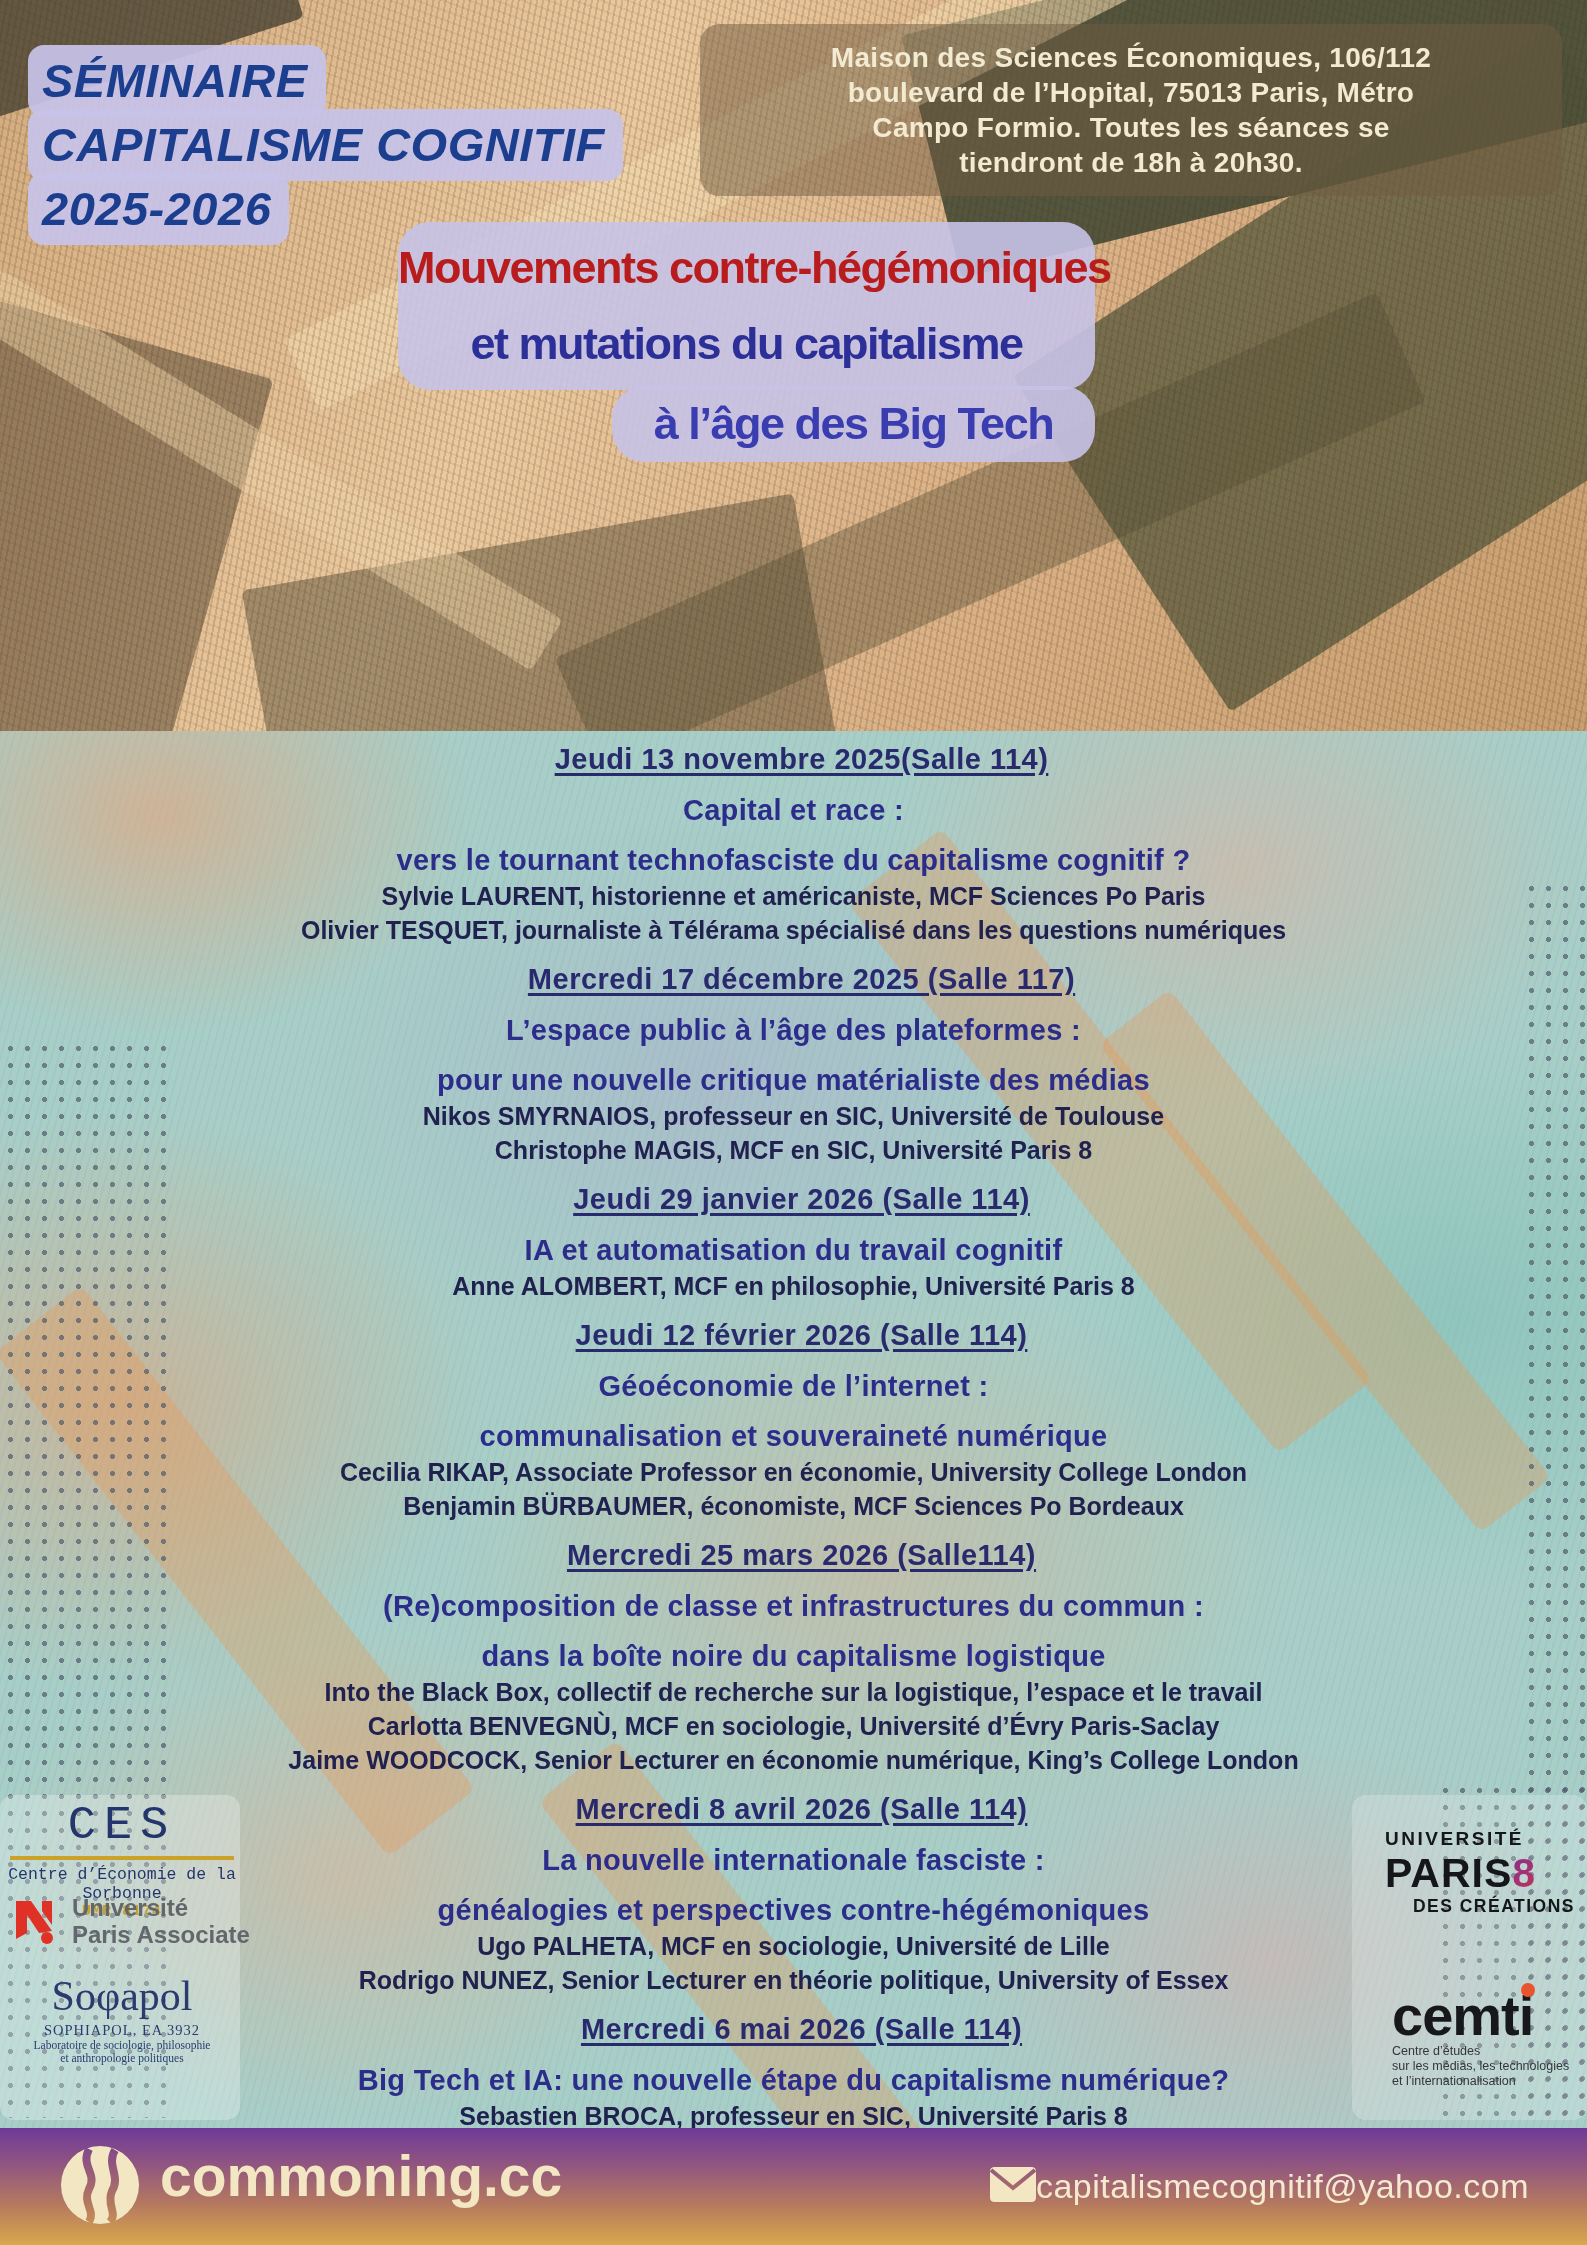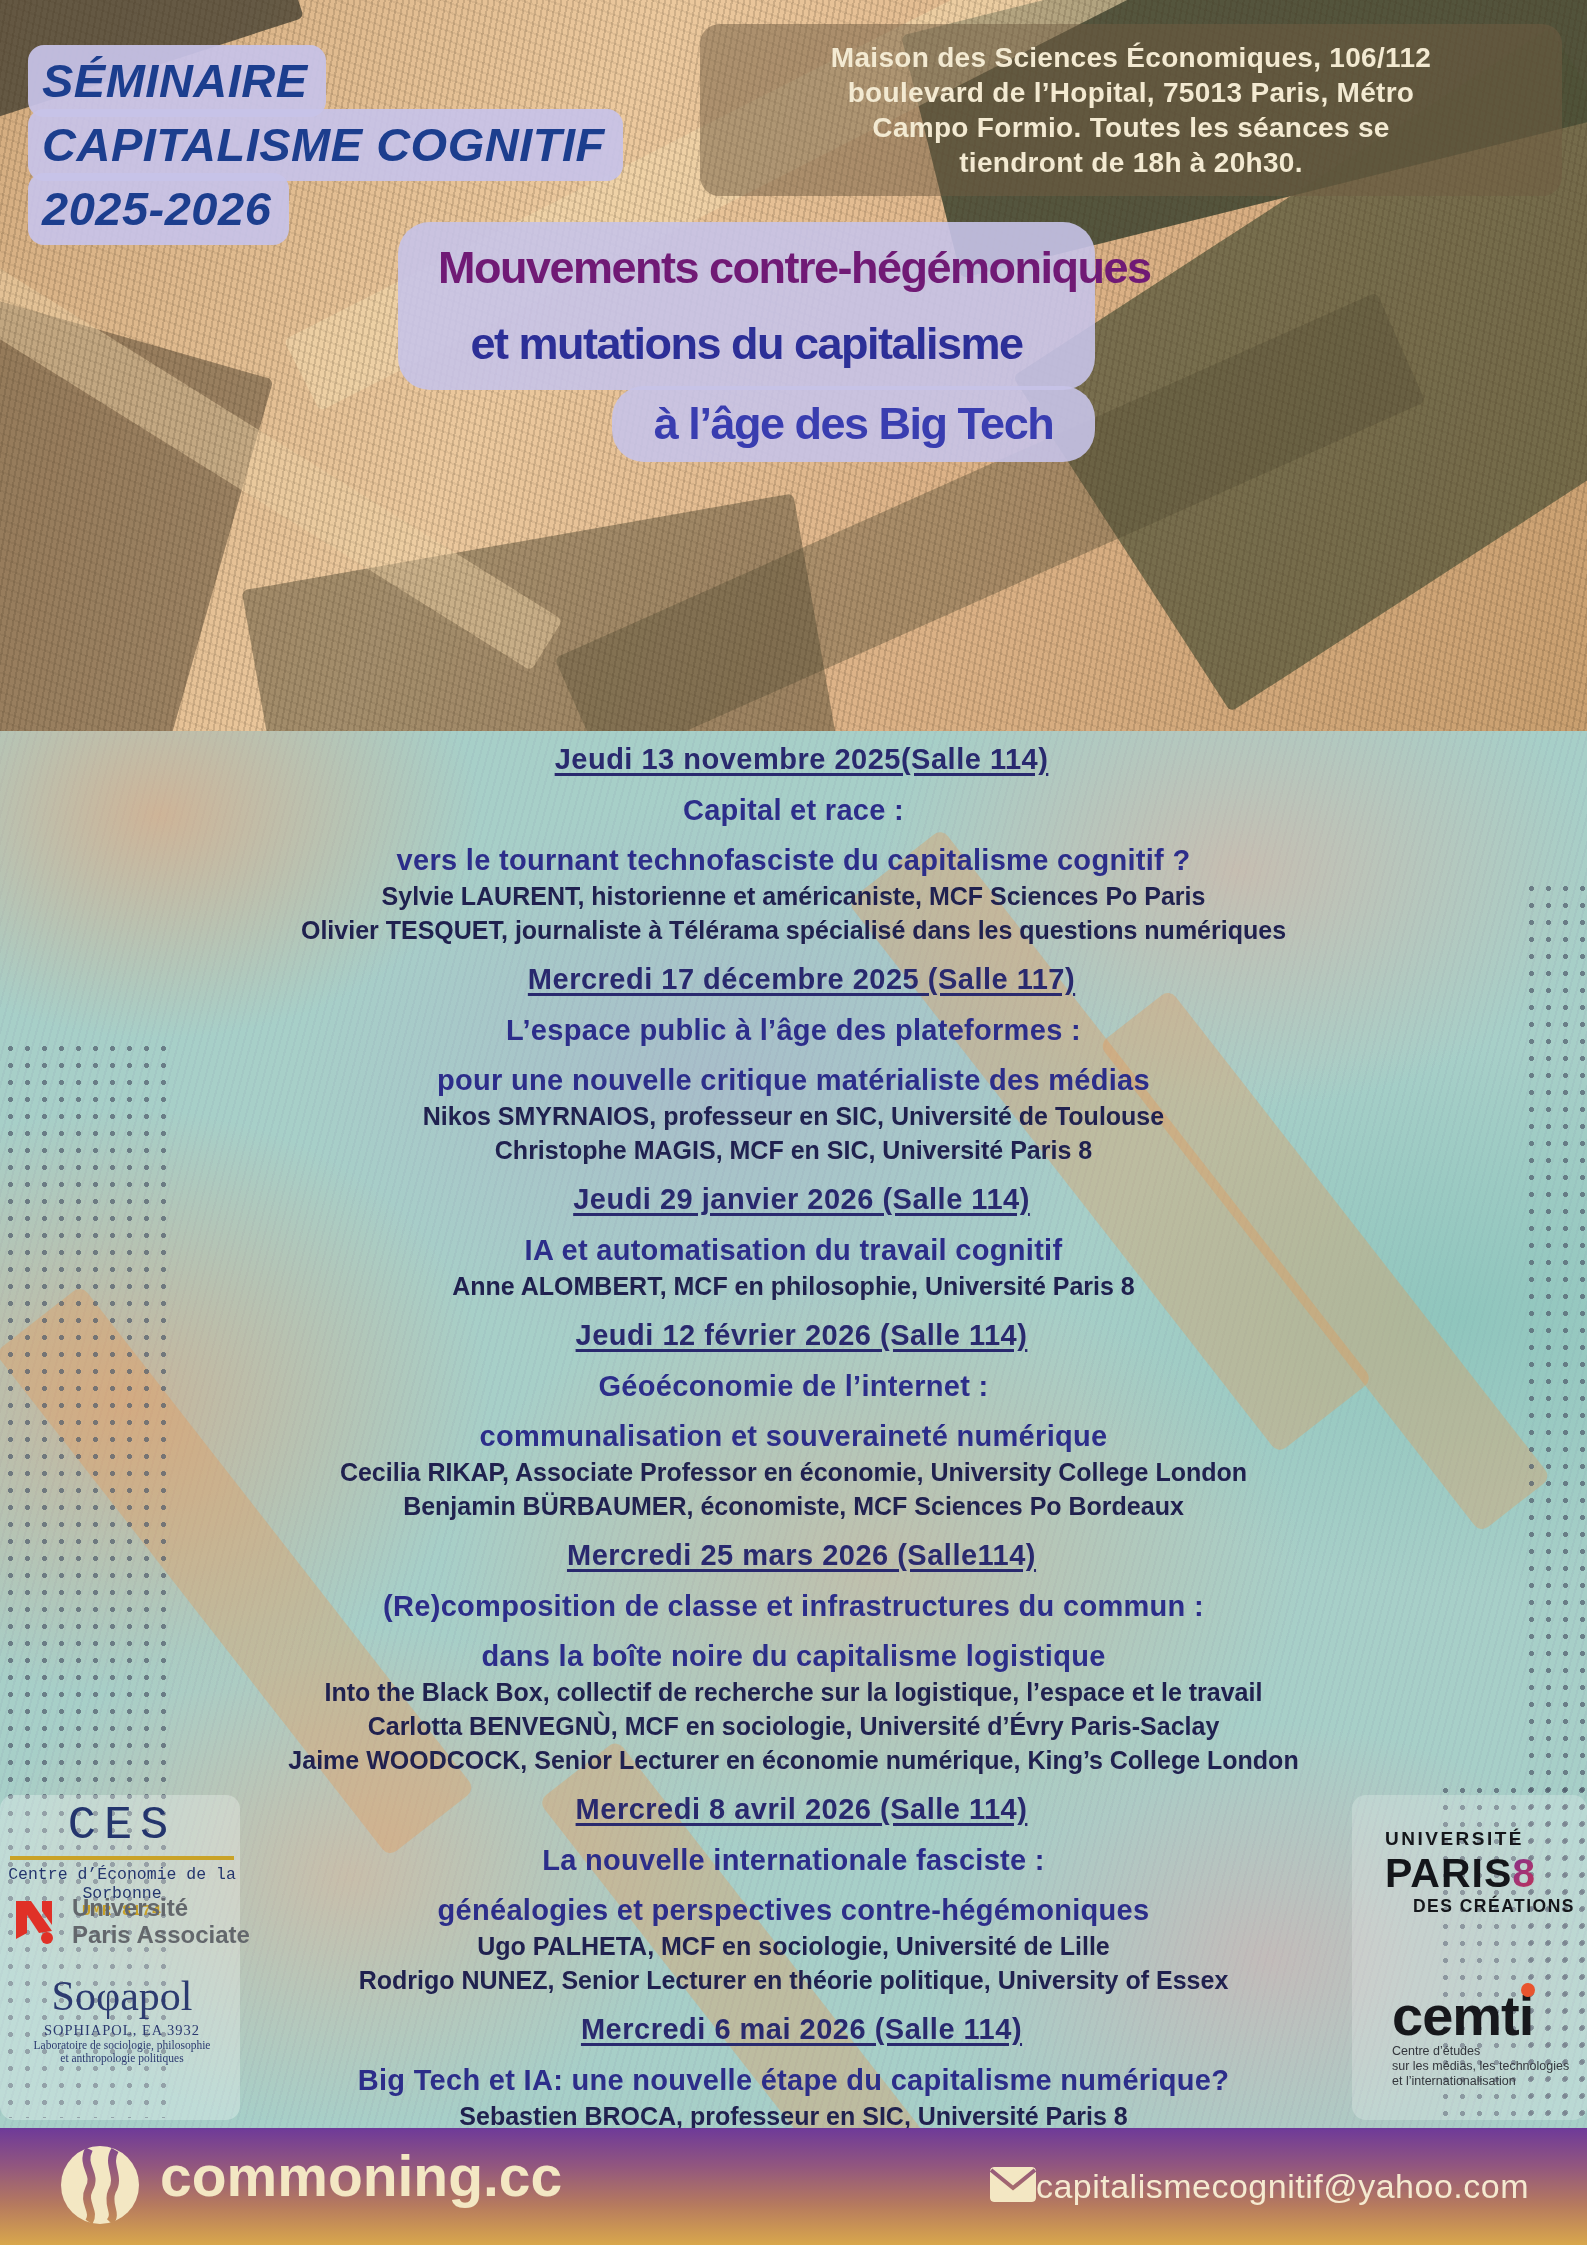--- a/index.html
+++ b/index.html
@@ -27,21 +27,21 @@
   .series .pill{display:table;background:rgba(199,195,232,.93);color:#1c3e8e;
     font-style:italic;font-weight:700;font-size:47px;line-height:58px;
     padding:7px 18px 7px 14px;border-radius:16px;letter-spacing:.5px;white-space:nowrap;}
   .series .pill + .pill{margin-top:-8px;}
   .venue{position:absolute;left:700px;top:24px;width:862px;z-index:3;box-sizing:border-box;
     background:rgba(112,92,66,.5);border-radius:20px;padding:16px 4px;text-align:center;
     color:#f3ead2;font-weight:700;font-size:28px;line-height:35px;letter-spacing:.3px;}
   .mtitle{position:absolute;z-index:3;left:398px;top:222px;width:697px;}
   .bub1{background:rgba(199,195,232,.9);border-radius:32px;padding:8px 0;text-align:center;}
   .bub1 .tl, .bub2{font-weight:700;font-size:45px;letter-spacing:-1.5px;white-space:nowrap;line-height:76px;}
-  .tl1{color:#701a75;padding-left:40px;}
+  .tl1{color:#b91c1c;}
   .tl2{color:#2c2f97;}
   .bub2{display:block;margin-left:214px;width:483px;margin-top:-4px;background:rgba(199,195,232,.9);
     border-radius:32px;color:#393db0;text-align:center;}
   
   .mid{position:absolute;left:0;top:731px;width:1587px;height:1397px;overflow:hidden;
     background-color:#a7cfc8;
     background-image:
       radial-gradient(460px 320px at 10% 6%,rgba(238,158,112,.55),transparent 70%),
       radial-gradient(520px 340px at 78% 10%,rgba(236,170,150,.45),transparent 70%),
       radial-gradient(600px 400px at 45% 25%,rgba(170,150,205,.30),transparent 70%),

